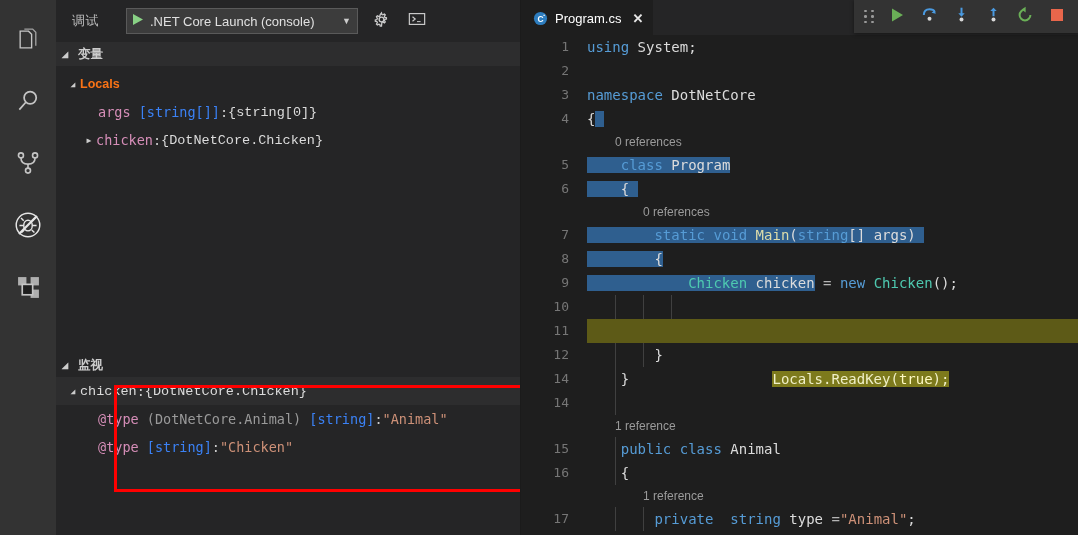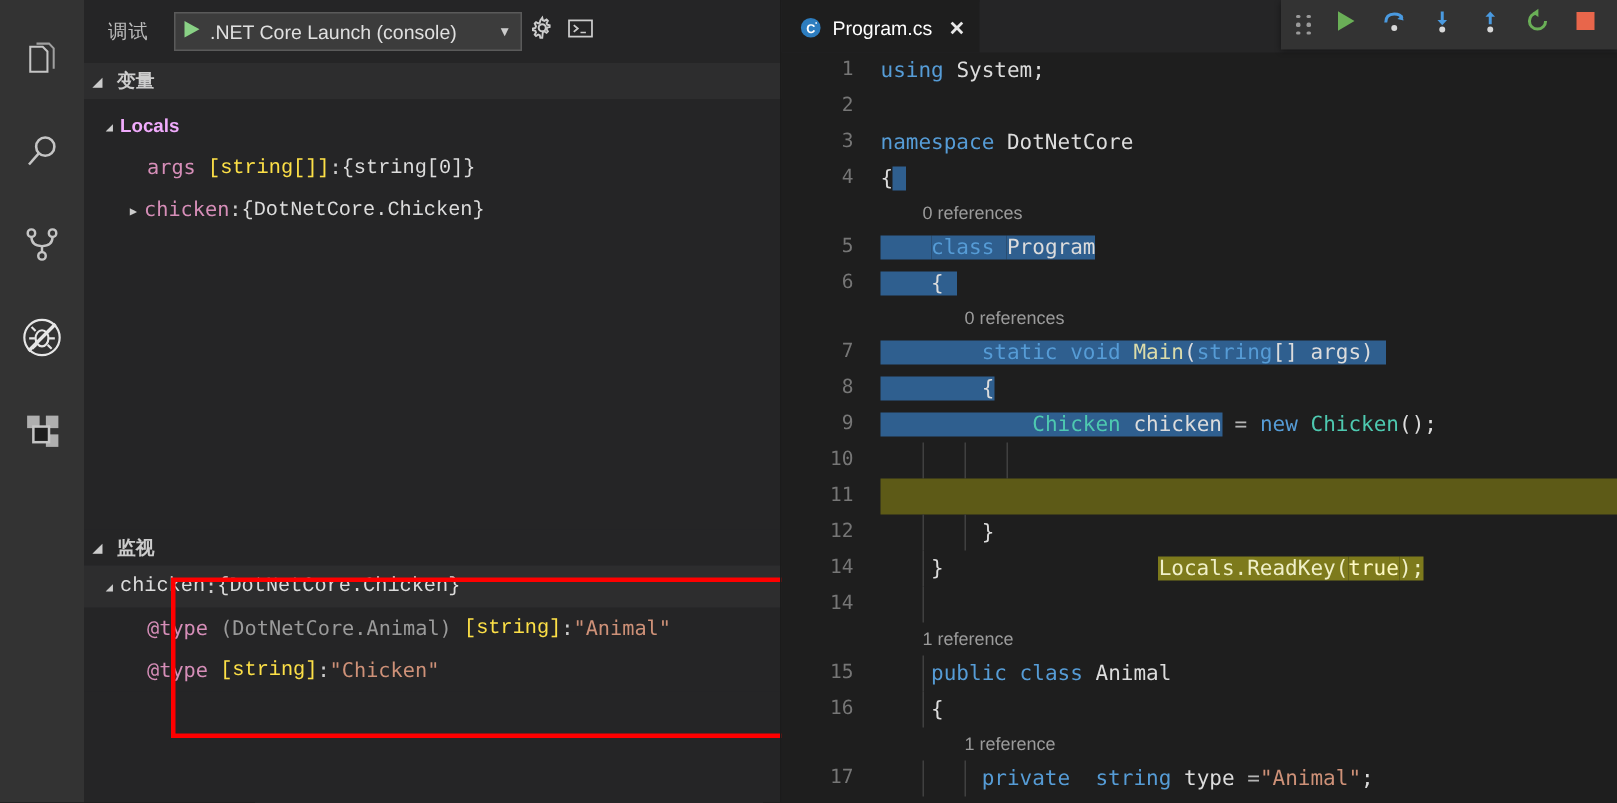--- a/index.html
+++ b/index.html
@@ -25,21 +25,21 @@
   .activity-item svg { display: block; }
 
   
   .sidebar {
     width: 465px; height: 535px; background: #252526;
     flex: 0 0 465px; display: flex; flex-direction: column;
     position: relative;
   }
   .debug-header {
     height: 42px; display: flex; align-items: center;
-    padding: 0 8px 0 16px; gap: 0; background: #252526;
+    padding: 0 8px 0 16px; gap: 10px; background: #252526;
   }
   .debug-title {
     color: #bbbbbb; font-size: 13px; letter-spacing: .5px;
     min-width: 44px;
   }
   .launch-select {
     flex: 0 0 auto; width: 232px; height: 26px;
     background: #3c3c3c; border: 1px solid #5a5a5a;
     display: flex; align-items: center; gap: 6px;
     padding: 0 6px 0 5px; color: #e0e0e0; font-size: 13px;
@@ -66,25 +66,25 @@
   .tree-row {
     height: 28px; display: flex; align-items: center;
     font-family: "DejaVu Sans Mono", monospace; font-size: 13.5px;
     white-space: nowrap;
   }
   .tree-row .tw { width: 14px; color: #cccccc; font-size: 8px; text-align: center; }
   .indent-1 { padding-left: 10px; }
   .indent-2 { padding-left: 26px; }
   .indent-3 { padding-left: 42px; }
   .scope-label {
-    color: #f0abfc; font-weight: 700; font-size: 12.5px;
+    color: #f97316; font-weight: 700; font-size: 12.5px;
     font-family: "Liberation Sans", sans-serif;
   }
   .v-name   { color: #d68eb8; }
-  .v-type   { color: #fde047; font-family: Liberation Mono, monospace; }
+  .v-type   { color: #3b82f6; }
   .v-punct  { color: #cccccc; }
   .v-value  { color: #dcdcdc; font-family: Liberation Mono, monospace; }
   .v-string { color: #ce9178; }
   .v-dim    { color: #9a9a9a; }
 
   
   .watch-wrap { position: absolute; left: 0; top: 353px; width: 465px; }
   .watch-rows { background: #252526; }
   .watch-row-sel { background: #2d2d2e; }
 

